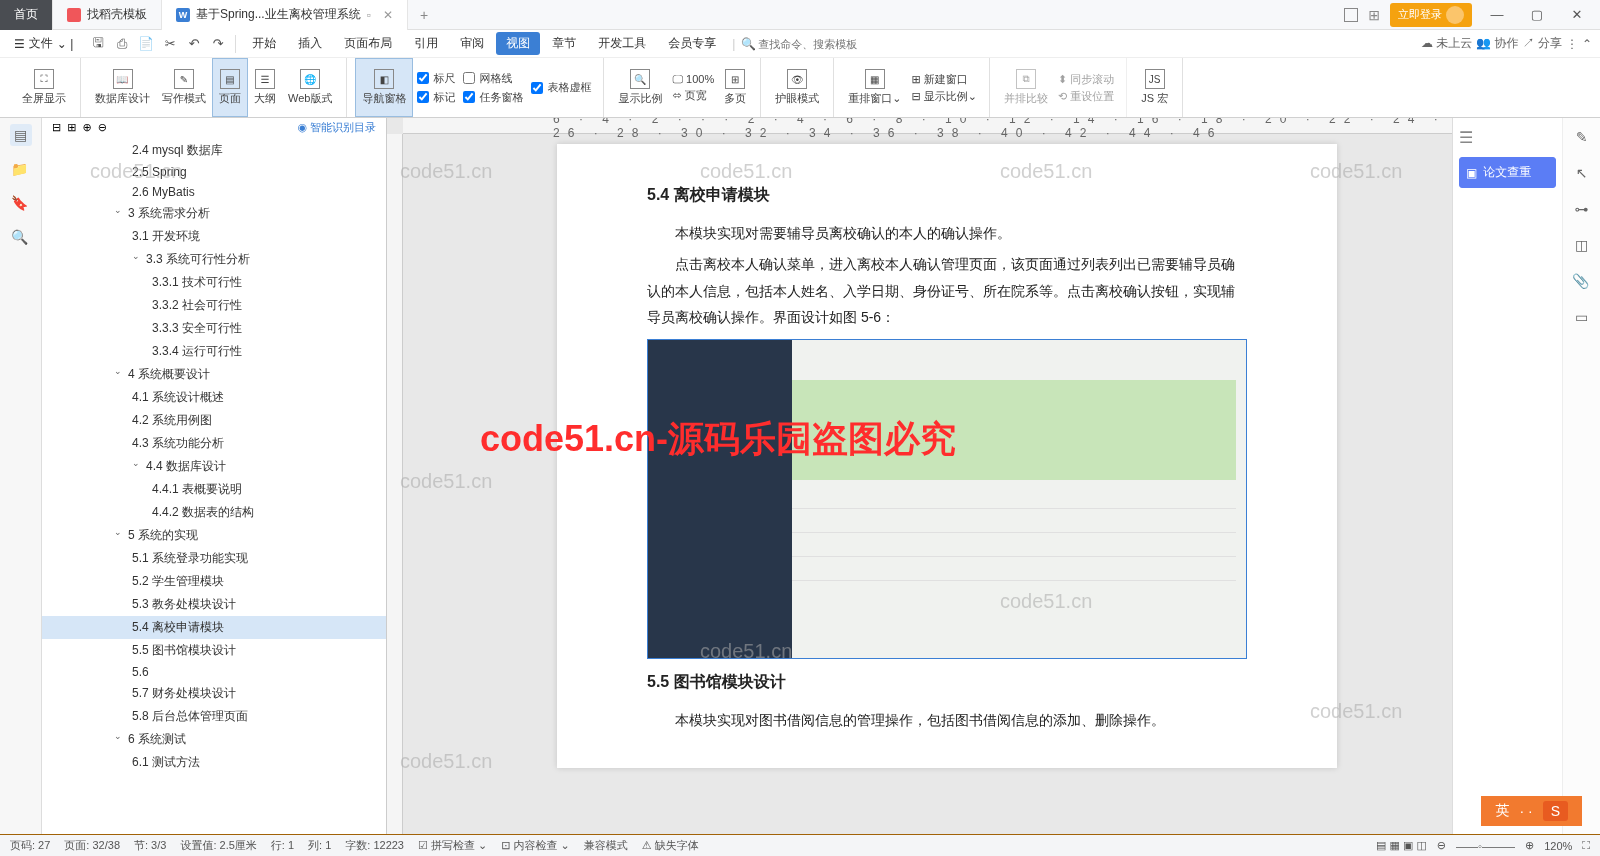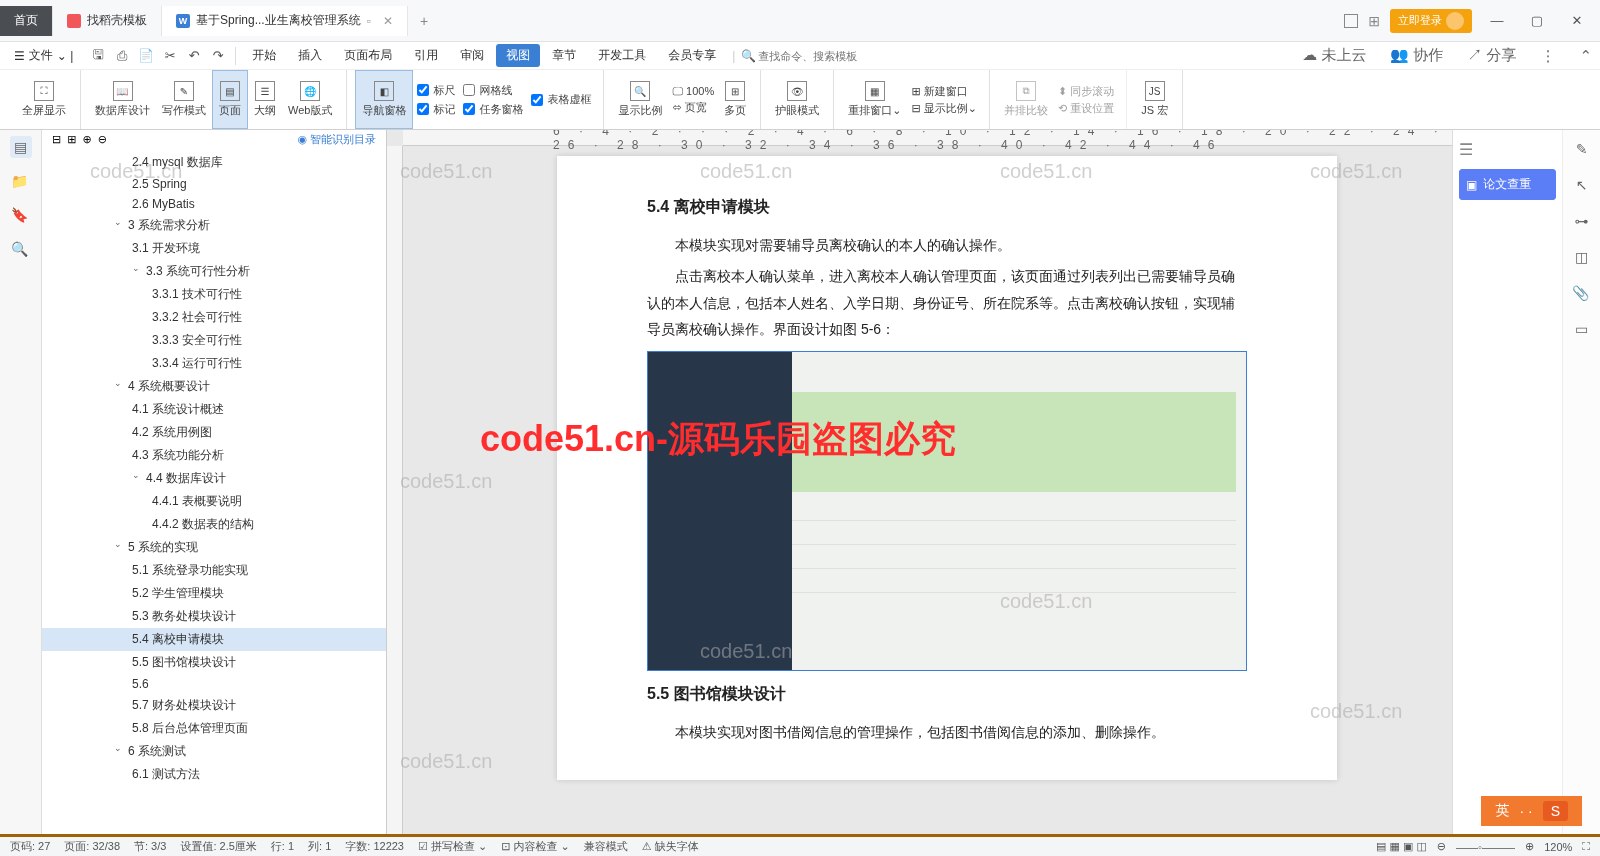--- a/index.html
+++ b/index.html
@@ -1,40 +1,40 @@
 <!DOCTYPE html>
 <html><head>
 <meta charset="utf-8">
 <style>
 * { margin: 0; padding: 0; box-sizing: border-box; font-family: "Microsoft YaHei", Arial, sans-serif; }
 body { width: 1600px; height: 856px; overflow: hidden; background: #fff; position: relative; }
 
 
-.tabbar { height: 42px; background: #f7f8fa; display: flex; align-items: center; border-bottom: 1px solid #e0e0e0; }
+.tabbar { height: 30px; background: #f7f8fa; display: flex; align-items: center; border-bottom: 1px solid #e0e0e0; }
 .tab { height: 30px; padding: 0 14px; display: flex; align-items: center; font-size: 12px; color: #333; border-right: 1px solid #e5e5e5; cursor: pointer; gap: 6px; }
 .tab.dark { background: #4a4d52; color: #fff; }
 .tab.active { background: #fff; }
 .tab-icon-red { width: 14px; height: 14px; background: #f0565a; border-radius: 2px; display: inline-block; }
 .tab-icon-blue { width: 14px; height: 14px; background: #3b7fd4; border-radius: 2px; display: inline-block; color: #fff; font-size: 9px; line-height: 14px; text-align: center; font-weight: bold; }
 .tab-close { color: #999; font-size: 12px; margin-left: 6px; }
 .tab-new { padding: 0 12px; color: #888; font-size: 14px; cursor: pointer; }
 .tabbar-right { margin-left: auto; display: flex; align-items: center; gap: 10px; padding-right: 8px; }
 .login-btn { background: #f5a20f; color: #fff; padding: 3px 8px; font-size: 11px; border-radius: 3px; display: flex; align-items: center; gap: 4px; }
 .avatar { width: 18px; height: 18px; border-radius: 50%; background: #fbc56b; }
 .win-btn { width: 30px; text-align: center; color: #555; font-size: 13px; cursor: pointer; }
 .grid-icon { display: inline-block; width: 14px; height: 14px; border: 1px solid #888; }
 
 
 .menubar { height: 28px; display: flex; align-items: center; padding: 0 8px; font-size: 12px; color: #333; gap: 2px; border-bottom: 1px solid #eee; }
 .menu-file { display: flex; align-items: center; gap: 4px; padding: 0 6px; }
 .menu-icons { display: flex; gap: 6px; padding: 0 8px; border-right: 1px solid #ddd; margin-right: 4px; }
 .menu-icon-btn { width: 18px; height: 18px; color: #555; display: flex; align-items: center; justify-content: center; font-size: 13px; cursor: pointer; }
 .menu-item { padding: 3px 10px; cursor: pointer; }
 .menu-item.active { background: #3b7fd4; color: #fff; border-radius: 3px; }
-.menubar-right { margin-left: auto; display: flex; align-items: center; gap: 24px; font-size: 15px; color: #666; }
+.menubar-right { margin-left: auto; display: flex; align-items: center; gap: 4px; font-size: 12px; color: #666; }
 .search-input { border: none; outline: none; font-size: 11px; color: #999; width: 140px; }
 
 
 .ribbon { height: 60px; border-bottom: 1px solid #d0d0d0; display: flex; align-items: center; padding: 0 8px; font-size: 11px; color: #444; }
 .ribbon-group { display: flex; align-items: center; border-right: 1px solid #e0e0e0; padding: 0 8px; height: 100%; }
 .ribbon-btn { display: flex; flex-direction: column; align-items: center; justify-content: center; padding: 2px 6px; gap: 2px; cursor: pointer; height: 100%; }
 .ribbon-btn.active { background: #d6e6f7; border: 1px solid #99bde0; }
 .ribbon-icon { width: 20px; height: 20px; border: 1px solid #888; display: flex; align-items: center; justify-content: center; font-size: 10px; }
 .ribbon-checks { display: flex; flex-direction: column; gap: 4px; padding: 0 4px; font-size: 11px; }
 .ribbon-check { display: flex; align-items: center; gap: 4px; }
@@ -76,21 +76,21 @@
 .doc-image-row { height: 24px; border-bottom: 1px solid #e0e0e0; }
 
 
 .right-strip1 { width: 110px; border-left: 1px solid #ddd; background: #fff; padding: 10px 6px; }
 .right-btn { display: flex; align-items: center; gap: 6px; padding: 6px; font-size: 12px; border: 1px solid #e0e0e0; border-radius: 3px; cursor: pointer; margin-top: 10px; }
 .right-btn.blue { background: #5b7df5; color: #fff; border-color: #5b7df5; }
 .right-strip2 { width: 38px; border-left: 1px solid #eee; background: #fcfcfc; display: flex; flex-direction: column; align-items: center; padding-top: 10px; gap: 18px; }
 .right-tool { width: 18px; height: 18px; color: #666; font-size: 14px; cursor: pointer; display: flex; align-items: center; justify-content: center; }
 
 
-.statusbar { position: absolute; bottom: 0; left: 0; right: 0; height: 22px; background: #f4f5f7; border-top: 3px solid #a16207; display: flex; align-items: center; font-size: 11px; color: #555; padding: 0 10px; gap: 14px; }
+.statusbar { position: absolute; bottom: 0; left: 0; right: 0; height: 22px; background: #f4f5f7; border-top: 1px solid #a16207; display: flex; align-items: center; font-size: 11px; color: #555; padding: 0 10px; gap: 14px; }
 .statusbar-right { margin-left: auto; display: flex; align-items: center; gap: 10px; }
 
 
 .watermark { position: absolute; color: #aaa; font-size: 20px; pointer-events: none; z-index: 100; opacity: 0.55; }
 .watermark-red { position: absolute; color: #ff2d2d; font-size: 36px; font-weight: bold; pointer-events: none; z-index: 101; left: 480px; top: 415px; }
 
 
 .ime { position: absolute; right: 18px; bottom: 30px; background: #f27a2f; color: #fff; padding: 5px 14px; font-size: 14px; display: flex; align-items: center; gap: 10px; z-index: 200; }
 .ime-s { background: #e85b20; padding: 2px 8px; border-radius: 3px; }
 

